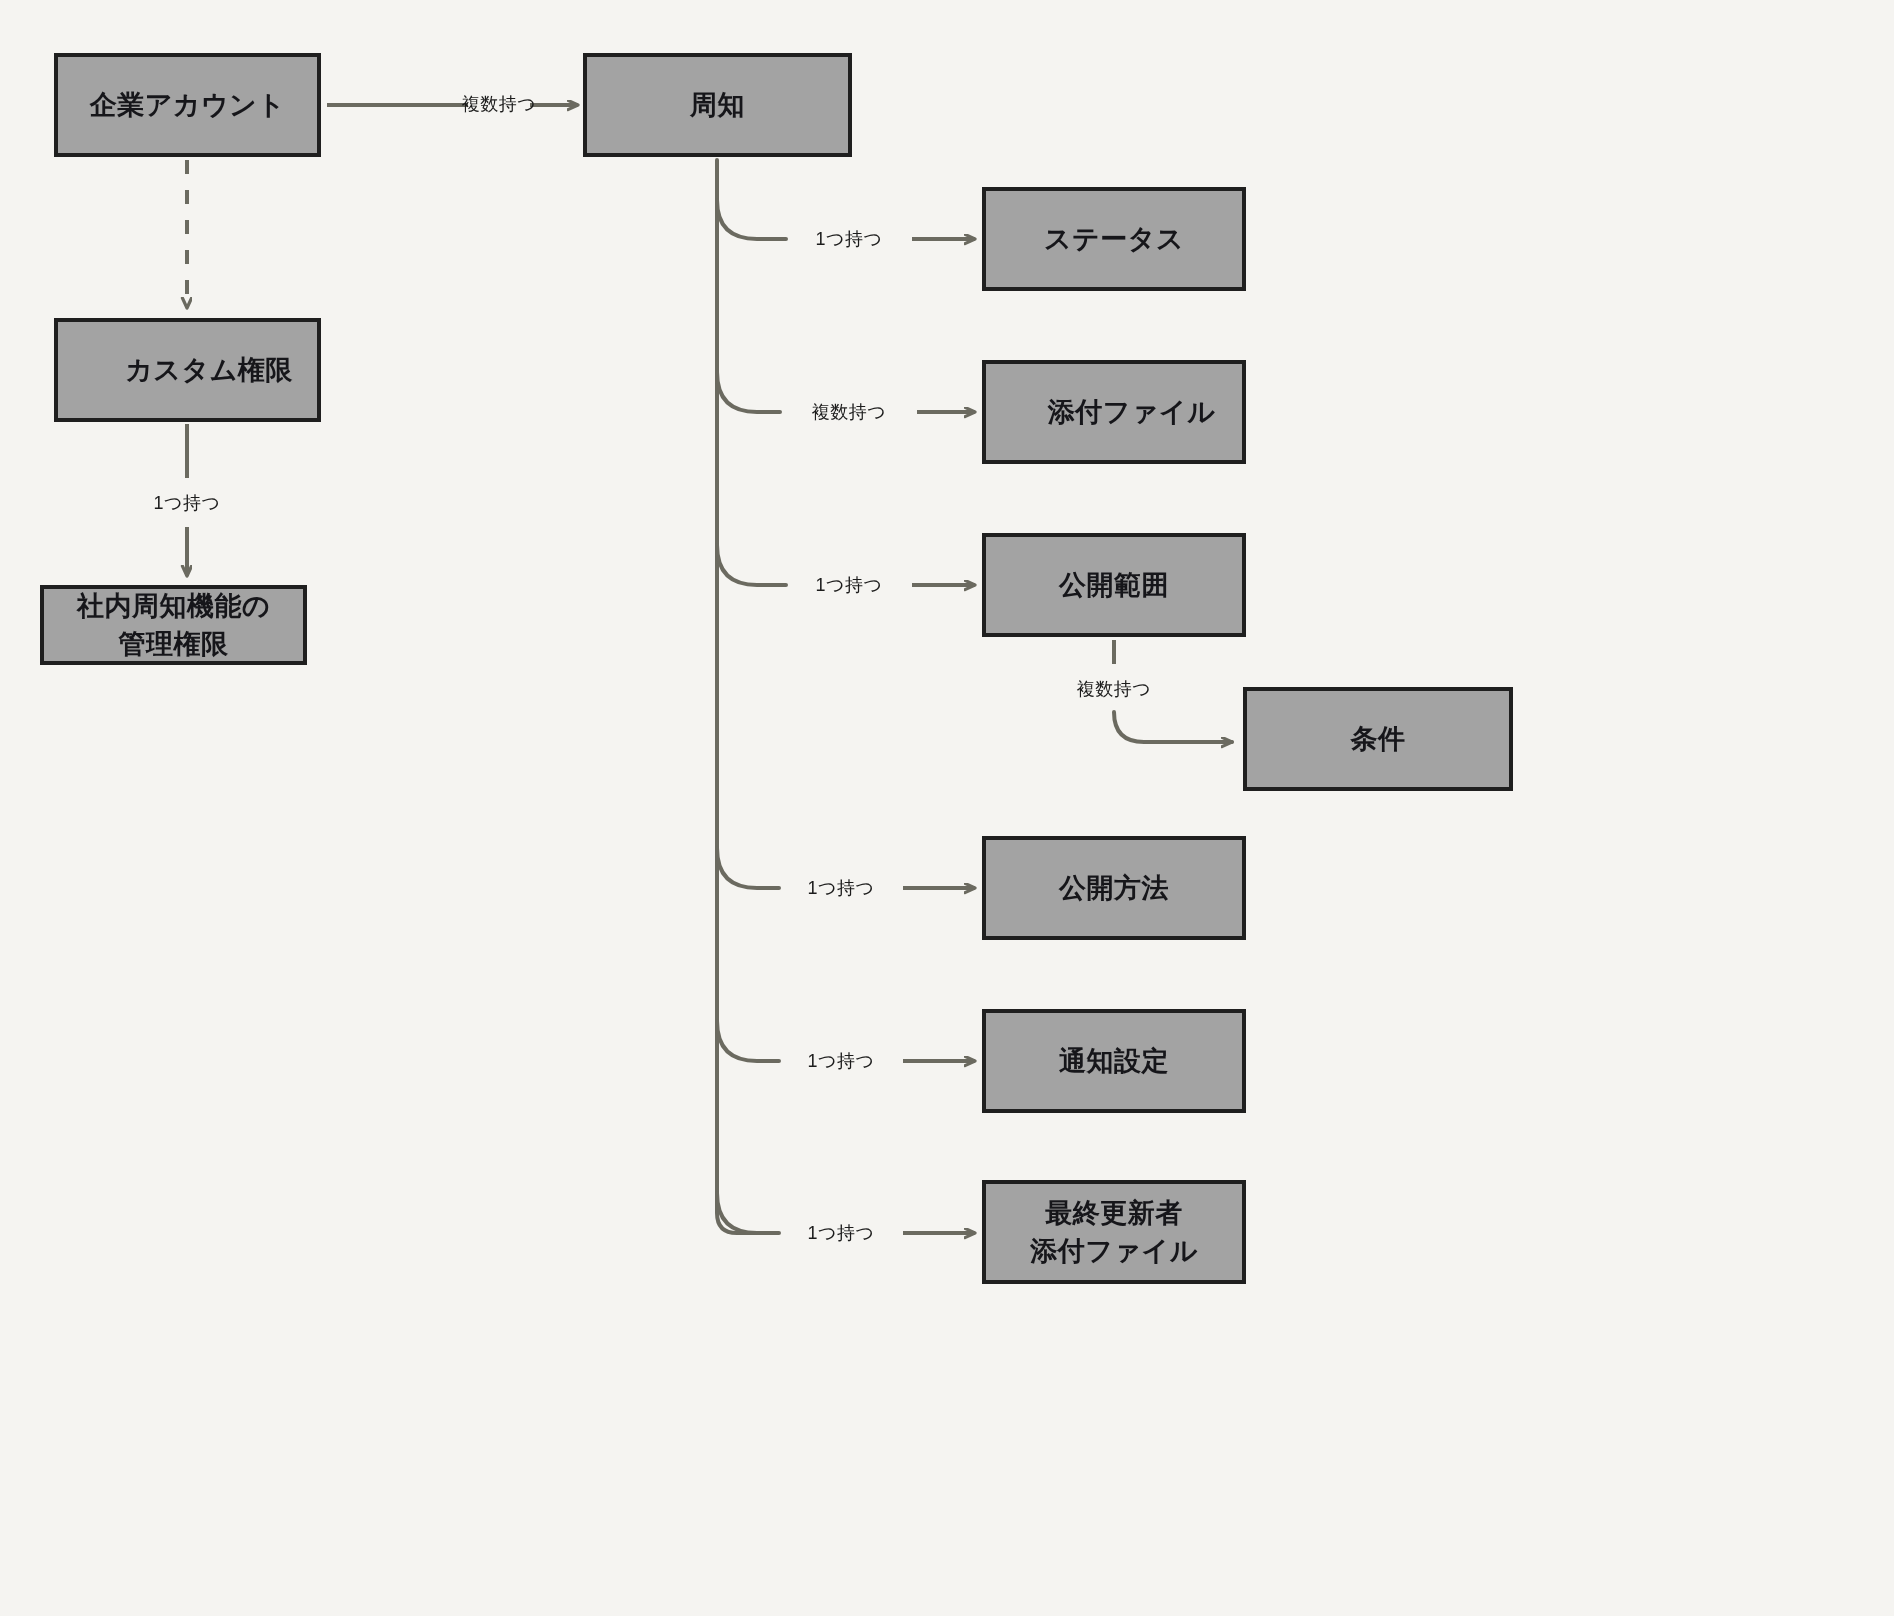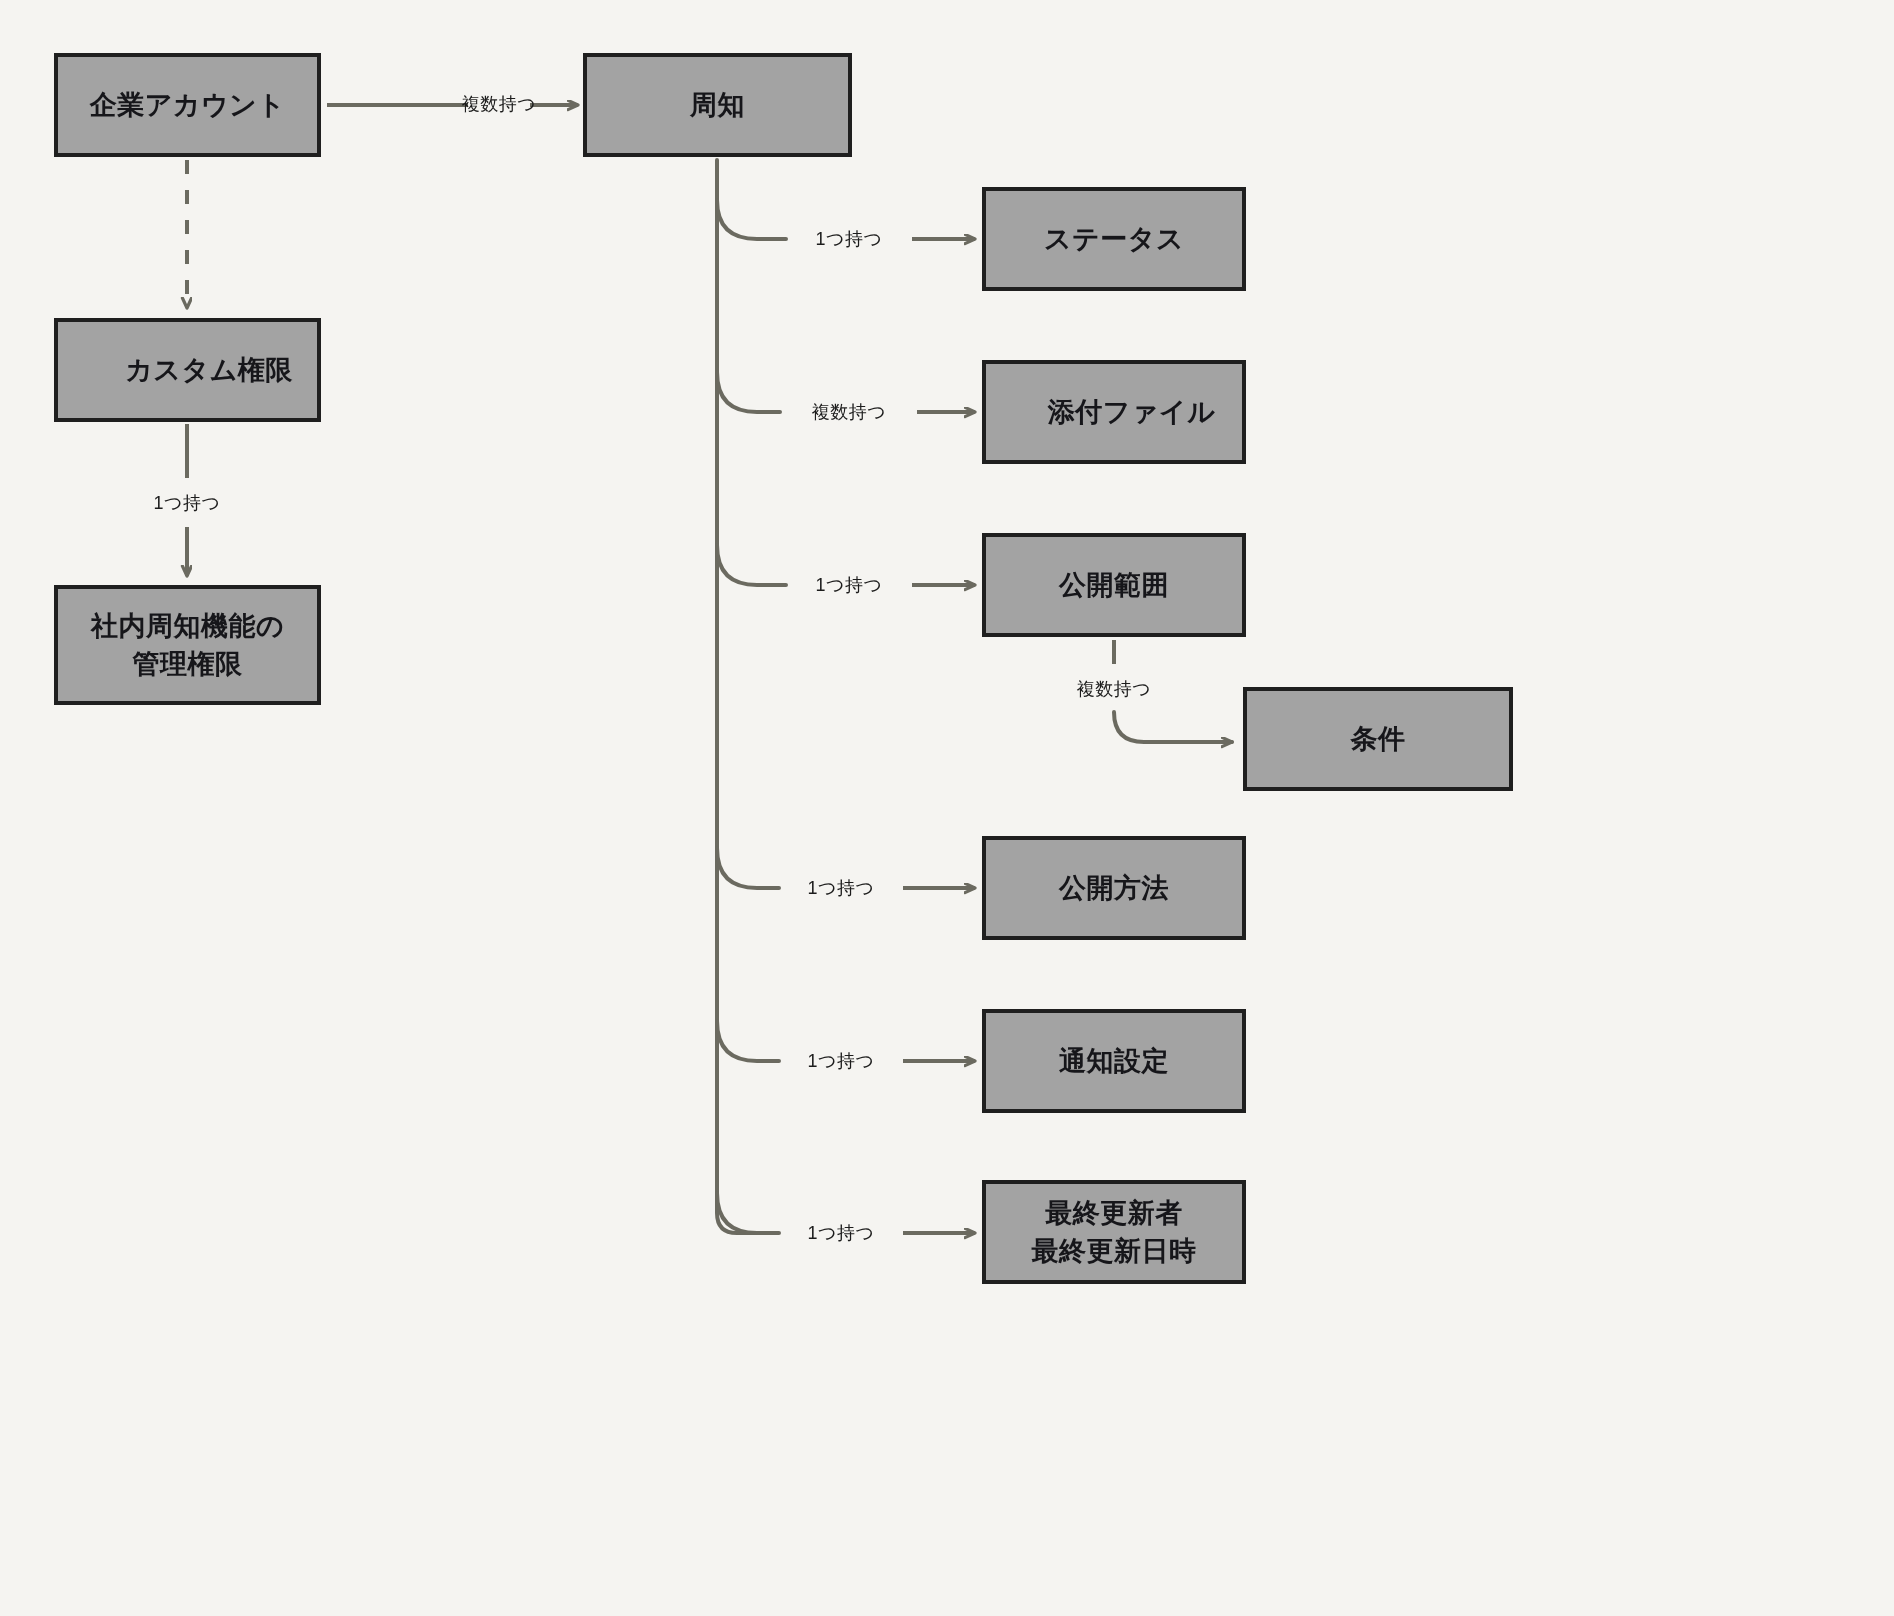--- a/index.html
+++ b/index.html
@@ -115,39 +115,39 @@
     <g>
       <path d="M717,1193 Q717,1233 757,1233 L779,1233" fill="none" stroke="#6b6a60" stroke-width="4" stroke-linecap="round"></path>
       <line x1="903" y1="1233" x2="975" y2="1233" stroke="#6b6a60" stroke-width="4" marker-end="url(#arrow)"></line>
     </g>
   </svg>
 
   <div class="node" style="left:54px;  top:53px;   width:267px; height:104px;">企業アカウント</div>
 
   <div class="node" style="left:54px;  top:318px;  width:267px; height:104px;padding-left:43px;">カスタム権限</div>
 
-  <div class="node" style="left:54px;  top:585px;  width:267px; height:120px;">社内周知機能の
+  <div class="node" style="left:40px;  top:585px;  width:267px; height:80px;">社内周知機能の
 管理権限</div>
 
   <div class="node" style="left:583px; top:53px;   width:269px; height:104px;">周知</div>
 
   <div class="node" style="left:982px; top:187px;  width:264px; height:104px;">ステータス</div>
 
   <div class="node" style="left:982px; top:360px;  width:264px; height:104px;padding-left:35px;">添付ファイル</div>
 
   <div class="node" style="left:982px; top:533px;  width:264px; height:104px;">公開範囲</div>
 
   <div class="node" style="left:1243px;top:687px;  width:270px; height:104px;">条件</div>
 
   <div class="node" style="left:982px; top:836px;  width:264px; height:104px;">公開方法</div>
 
   <div class="node" style="left:982px; top:1009px; width:264px; height:104px;">通知設定</div>
 
   <div class="node" style="left:982px; top:1180px; width:264px; height:104px;">最終更新者
-最終更新日時</div>
+添付ファイル</div>
 
   <div class="edge-label" style="left:499px;  top:104px;">複数持つ</div>
 
   <div class="edge-label" style="left:187px;  top:503px;">1つ持つ</div>
 
   <div class="edge-label" style="left:849px;  top:239px;">1つ持つ</div>
 
   <div class="edge-label" style="left:849px;  top:412px;">複数持つ</div>
 
   <div class="edge-label" style="left:849px;  top:585px;">1つ持つ</div>

